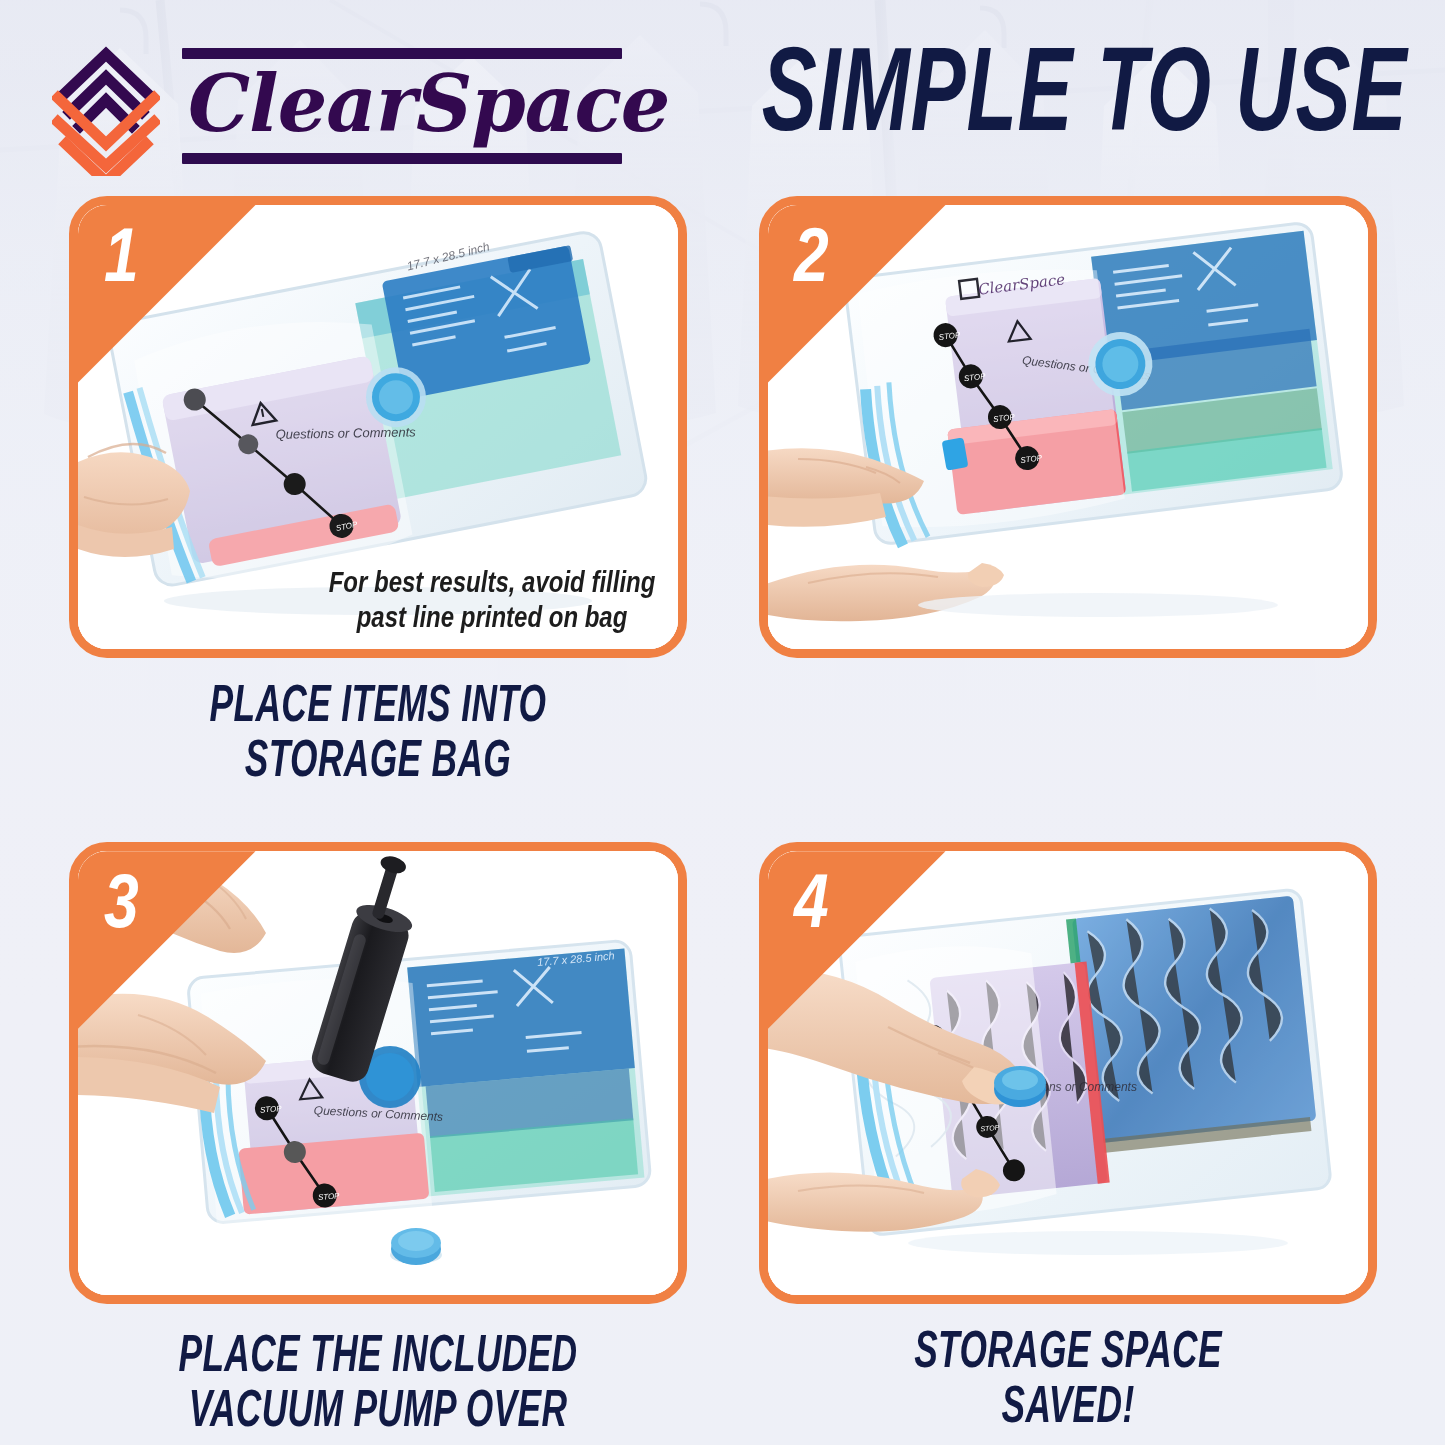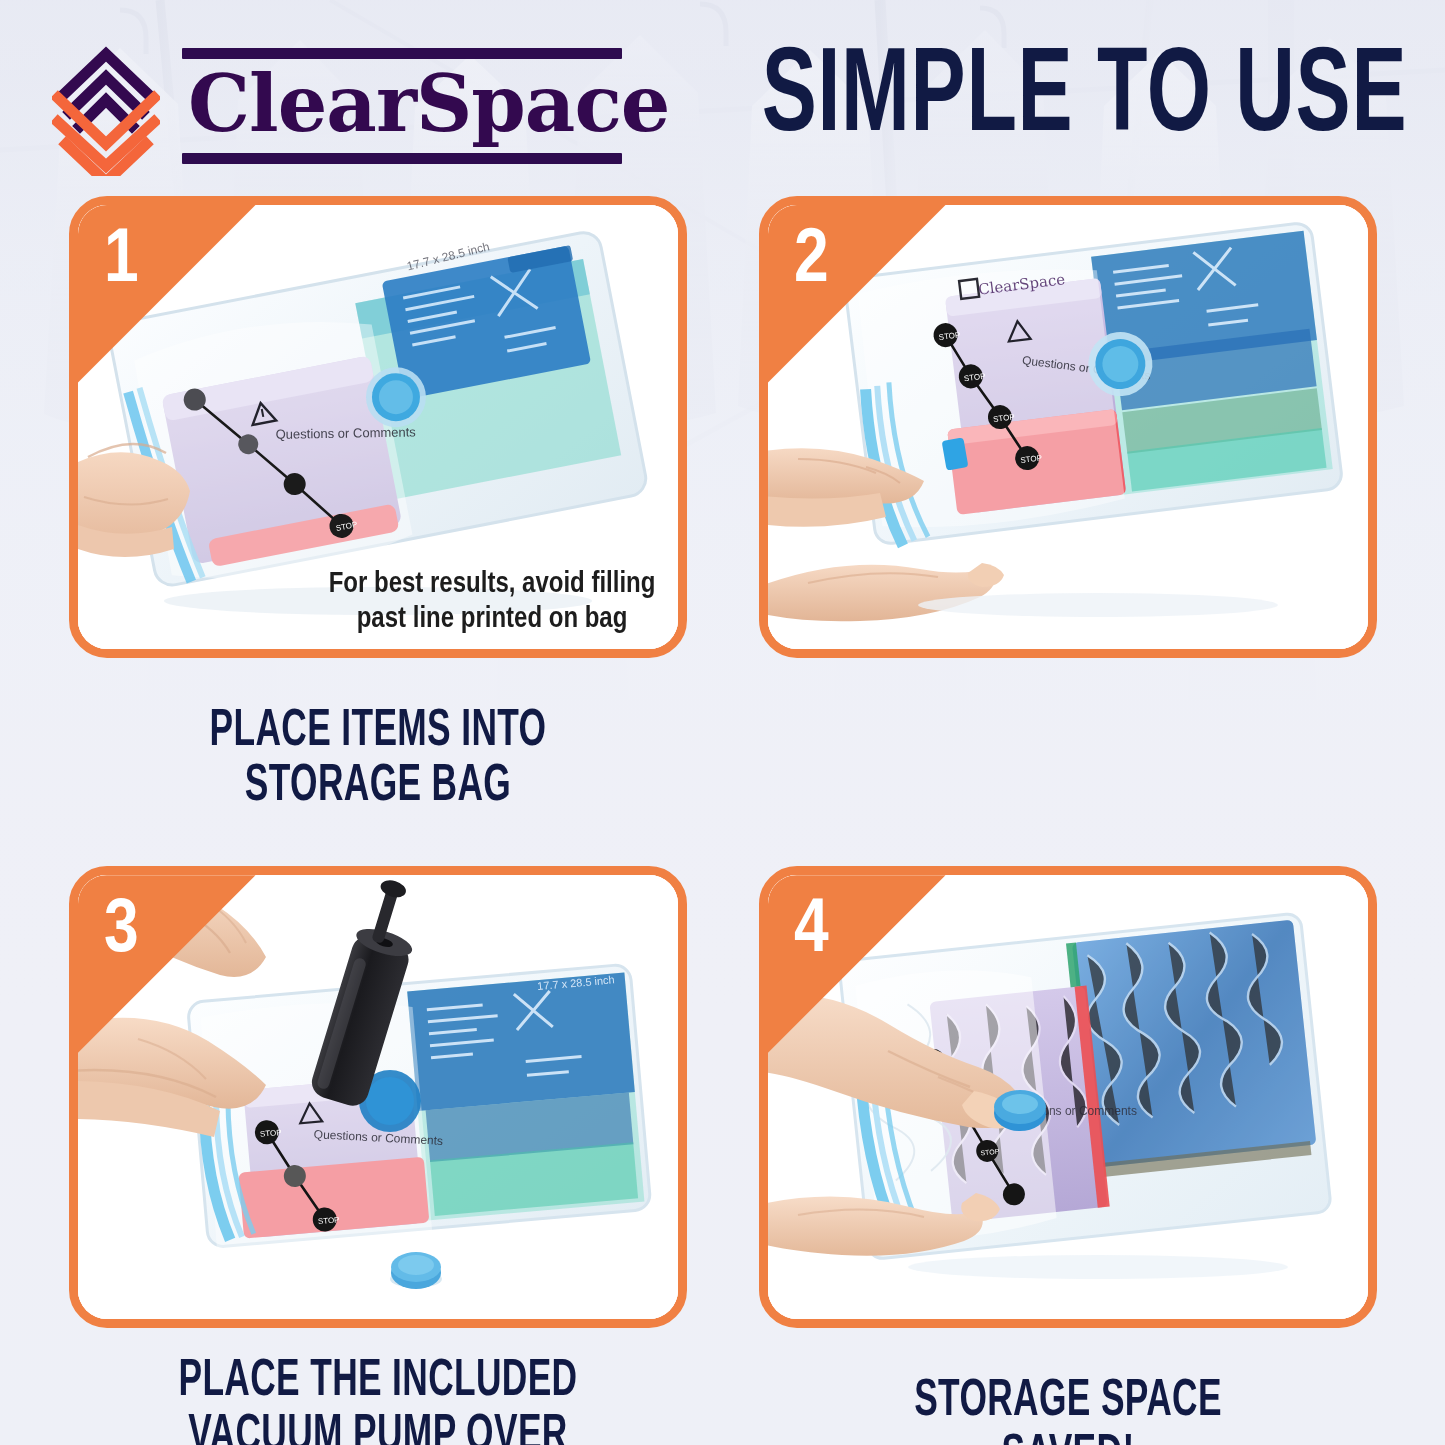--- a/index.html
+++ b/index.html
@@ -15,21 +15,21 @@
   #bg-photo .wash {
     position:absolute; inset:0;
     background: linear-gradient(180deg,#d9dce9 0%, #e3e6f0 18%, #edeff7 45%, #f0f1f8 100%);
   }
   #bg-photo svg { position:absolute; inset:0; width:100%; height:100%; opacity:.55; }
   #bg-veil {
     position:absolute; inset:0; z-index:1;
     background: linear-gradient(180deg, rgba(238,240,248,.62) 0%, rgba(239,241,248,.80) 30%, rgba(239,240,247,.95) 58%, #eff0f7 72%, #eef0f7 100%);
   }
 
-  #page { position:relative; z-index:2; width:1188px; height:1445px; }
+  #page { position:relative; z-index:2; width:1188px; height:1445px;font-style:italic; }
 
   
   .header { position:absolute; left:0; top:0; width:1445px; height:200px; }
 
   .logo-wrap { position:absolute; left:52px; top:36px; display:flex; align-items:center; }
   .logo-mark { width:108px; height:140px; position:relative; flex:0 0 auto; }
   .logo-text-block { margin-left:22px; position:relative; }
   .logo-rule { height:11px; background:#2e0b4f; border-radius:1px; width:440px; }
   .logo-rule.top { margin-bottom:4px; }
   .logo-rule.bot { margin-top:2px; }
@@ -86,21 +86,21 @@
     position:absolute; right:22px; bottom:14px; z-index:6;
     text-align:center;
     font-family:"Liberation Sans", sans-serif;
     font-weight:700; font-size:30px; line-height:1.16;
     color:#1d1d1d;
     transform:scaleX(.80); transform-origin:right bottom;
     white-space:nowrap;
   }
 
   .caption {
-    margin-top:42px; text-align:center;
+    margin-top:18px; text-align:center;
     font-family:"Liberation Sans", sans-serif;
     font-weight:700; font-size:52px; line-height:1.06;
     color:#111a44; letter-spacing:.5px;
   }
   .caption .ln { display:block; transform:scaleX(.68); }
   .step.s3 .caption { margin-top:22px; }
 
   
   .scene { position:absolute; inset:0; background:#fff; }
   .scene svg { position:absolute; inset:0; width:100%; height:100%; }

